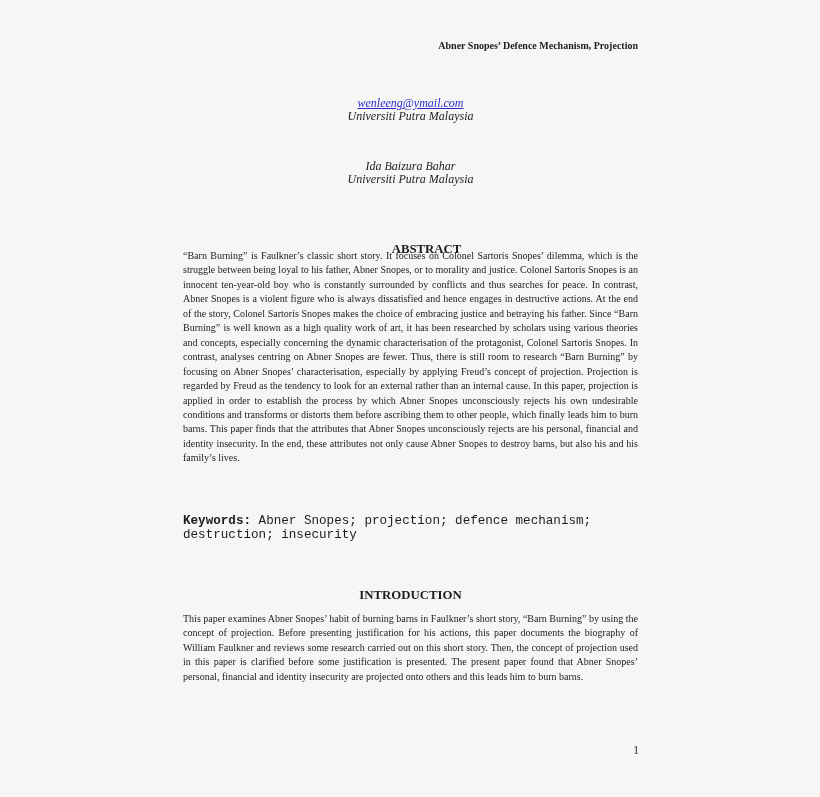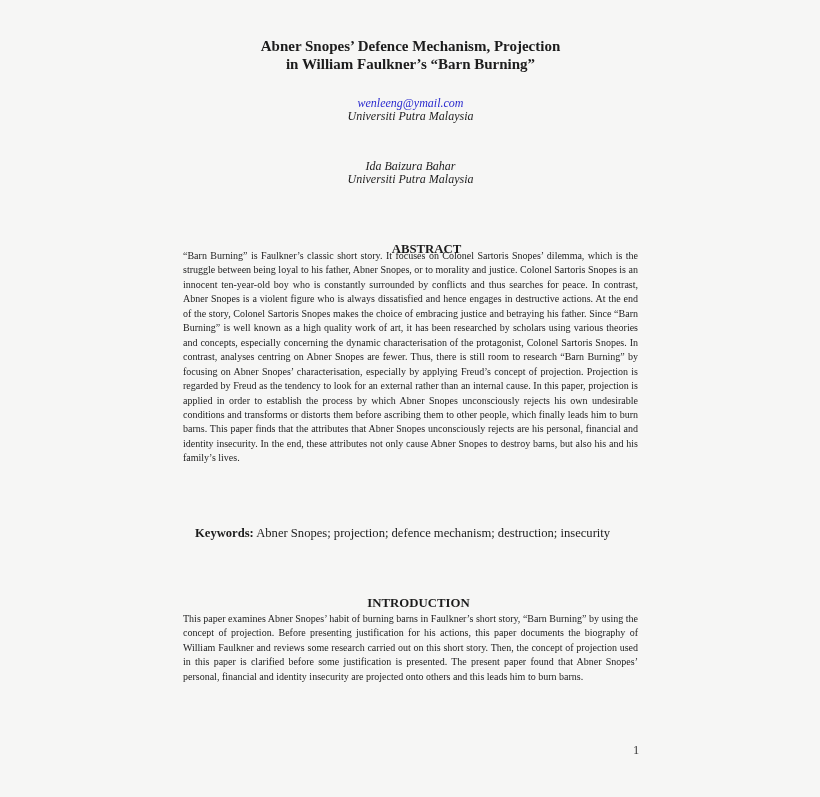--- a/index.html
+++ b/index.html
@@ -12,31 +12,32 @@
     width:820px;height:797px;
     background:var(--background);
     color:var(--text);
     font-family:"Liberation Serif","DejaVu Serif",serif;
     position:relative;
     overflow:hidden;
   }
   .abs{position:absolute;}
   .col{left:183px;width:455px;}
   .paper-title{
-    top:37px;text-align:center;
-    font-weight:bold;font-size:15px;line-height:18px;
+    top:37px;text-align:right;
+    font-weight:bold;font-size:10px;line-height:18px;
   }
   .author-block{
     text-align:center;font-style:italic;
     font-size:12px;line-height:13.4px;
   }
   .author-block-1{top:97px;}
   .author-block-2{top:160px;}
   a.email-link{
     color:var(--link);
+    text-decoration:underline;
     cursor:pointer;
   }
   .section-heading{
     text-align:center;font-weight:bold;font-size:12.8px;
   }
   .abstract-heading{top:226px;}
   .intro-heading{top:588px;}
   .body-text{
     font-size:10px;line-height:14.45px;
     text-align:justify;text-justify:inter-word;
@@ -48,36 +49,35 @@
   .page-number{
     left:626px;top:743px;width:20px;
     font-size:12.5px;text-align:center;color:#3a3a3a;
   }
 </style>
 </head>
 <body>
 
 <header class="abs col paper-title">
   <div>Abner Snopes’ Defence Mechanism, Projection</div>
-  <div>in William Faulkner’s “Barn Burning”</div>
 </header>
 
 <section class="abs col author-block author-block-1">
   <div><a class="email-link">wenleeng@ymail.com</a></div>
   <div>Universiti Putra Malaysia</div>
 </section>
 
 <section class="abs col author-block author-block-2">
   <div>Ida Baizura Bahar</div>
   <div>Universiti Putra Malaysia</div>
 </section>
 
 <h2 class="abs col section-heading abstract-heading" style="margin:16px;">ABSTRACT</h2>
 <p class="abs col body-text abstract-body" style="margin:0;">“Barn Burning” is Faulkner’s classic short story. It focuses on Colonel Sartoris Snopes’ dilemma, which is the struggle between being loyal to his father, Abner Snopes, or to morality and justice. Colonel Sartoris Snopes is an innocent ten-year-old boy who is constantly surrounded by conflicts and thus searches for peace. In contrast, Abner Snopes is a violent figure who is always dissatisfied and hence engages in destructive actions. At the end of the story, Colonel Sartoris Snopes makes the choice of embracing justice and betraying his father. Since “Barn Burning” is well known as a high quality work of art, it has been researched by scholars using various theories and concepts, especially concerning the dynamic characterisation of the protagonist, Colonel Sartoris Snopes. In contrast, analyses centring on Abner Snopes are fewer. Thus, there is still room to research “Barn Burning” by focusing on Abner Snopes’ characterisation, especially by applying Freud’s concept of projection. Projection is regarded by Freud as the tendency to look for an external rather than an internal cause. In this paper, projection is applied in order to establish the process by which Abner Snopes unconsciously rejects his own undesirable conditions and transforms or distorts them before ascribing them to other people, which finally leads him to burn barns. This paper finds that the attributes that Abner Snopes unconsciously rejects are his personal, financial and identity insecurity. In the end, these attributes not only cause Abner Snopes to destroy barns, but also his and his family’s lives.</p>
 
-<p class="abs col keywords-line" style="margin:12px;">
+<p class="abs col keywords-line" style="margin:0;font-family:Liberation Mono, monospace;">
   <span class="keywords-label">Keywords:</span><span> Abner Snopes; projection; defence mechanism; destruction; insecurity</span>
 </p>
 
-<h2 class="abs col section-heading intro-heading" style="margin:8px;">INTRODUCTION</h2>
+<h2 class="abs col section-heading intro-heading" style="margin:0;">INTRODUCTION</h2>
 <p class="abs col body-text intro-body" style="margin:0;">This paper examines Abner Snopes’ habit of burning barns in Faulkner’s short story, “Barn Burning” by using the concept of projection. Before presenting justification for his actions, this paper documents the biography of William Faulkner and reviews some research carried out on this short story. Then, the concept of projection used in this paper is clarified before some justification is presented. The present paper found that Abner Snopes’ personal, financial and identity insecurity are projected onto others and this leads him to burn barns.</p>
 
 <div class="abs page-number">1</div>
 
 </body></html>

